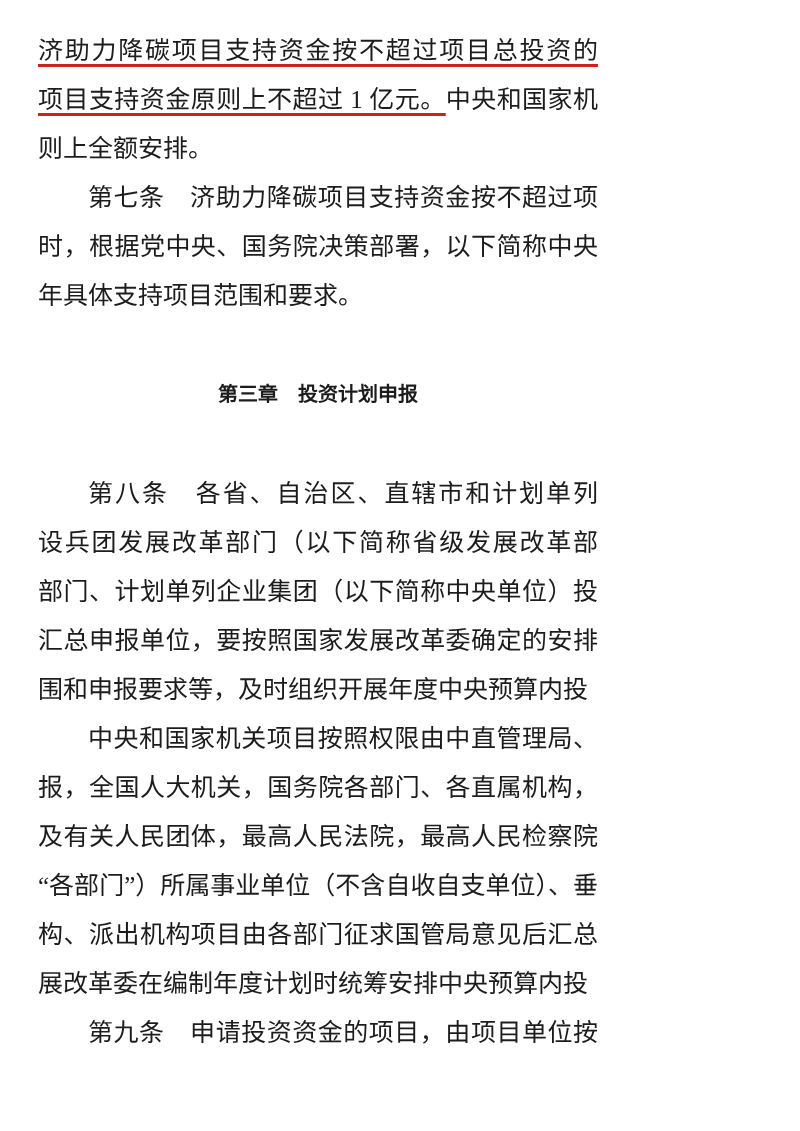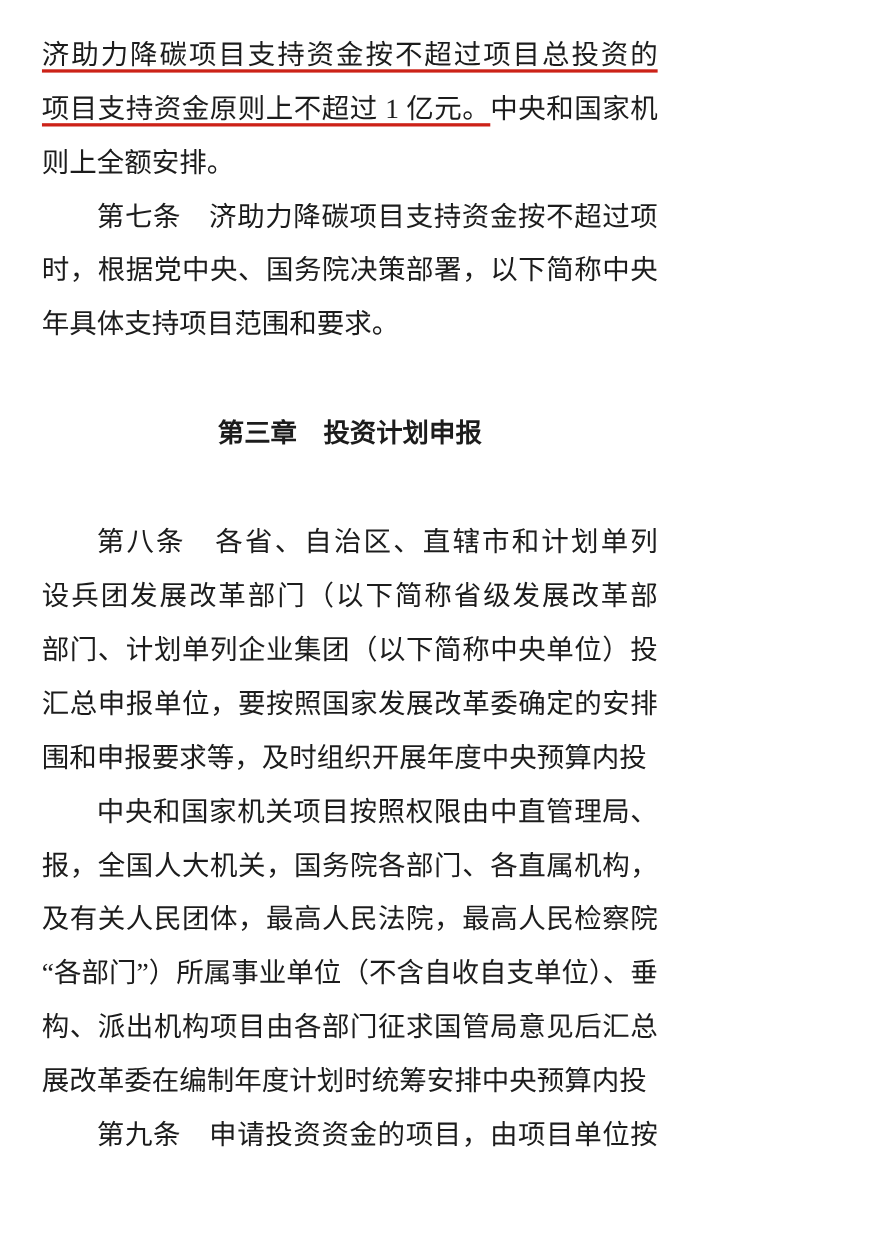--- a/index.html
+++ b/index.html
@@ -47,21 +47,21 @@
     text-underline-offset: 5px;
     text-decoration-skip-ink: none;
   }
   .chapter {
     margin: 50px 0 50px 0;
     height: 49px;
     line-height: 49px;
     text-align: center;
     font-family: "Liberation Sans", "DejaVu Sans", sans-serif;
     font-weight: bold;
-    font-size: 24px;
+    font-size: 20px;
     color: var(--text_color, #1c1c1c);
   }
 </style>
 </head>
 <body style="--page_bg: #ffffff; --text_color: #1c1c1c; --underline_color: #cc2218;">
 
 <div class="page">
   <div class="content">
 
     <div class="para">

